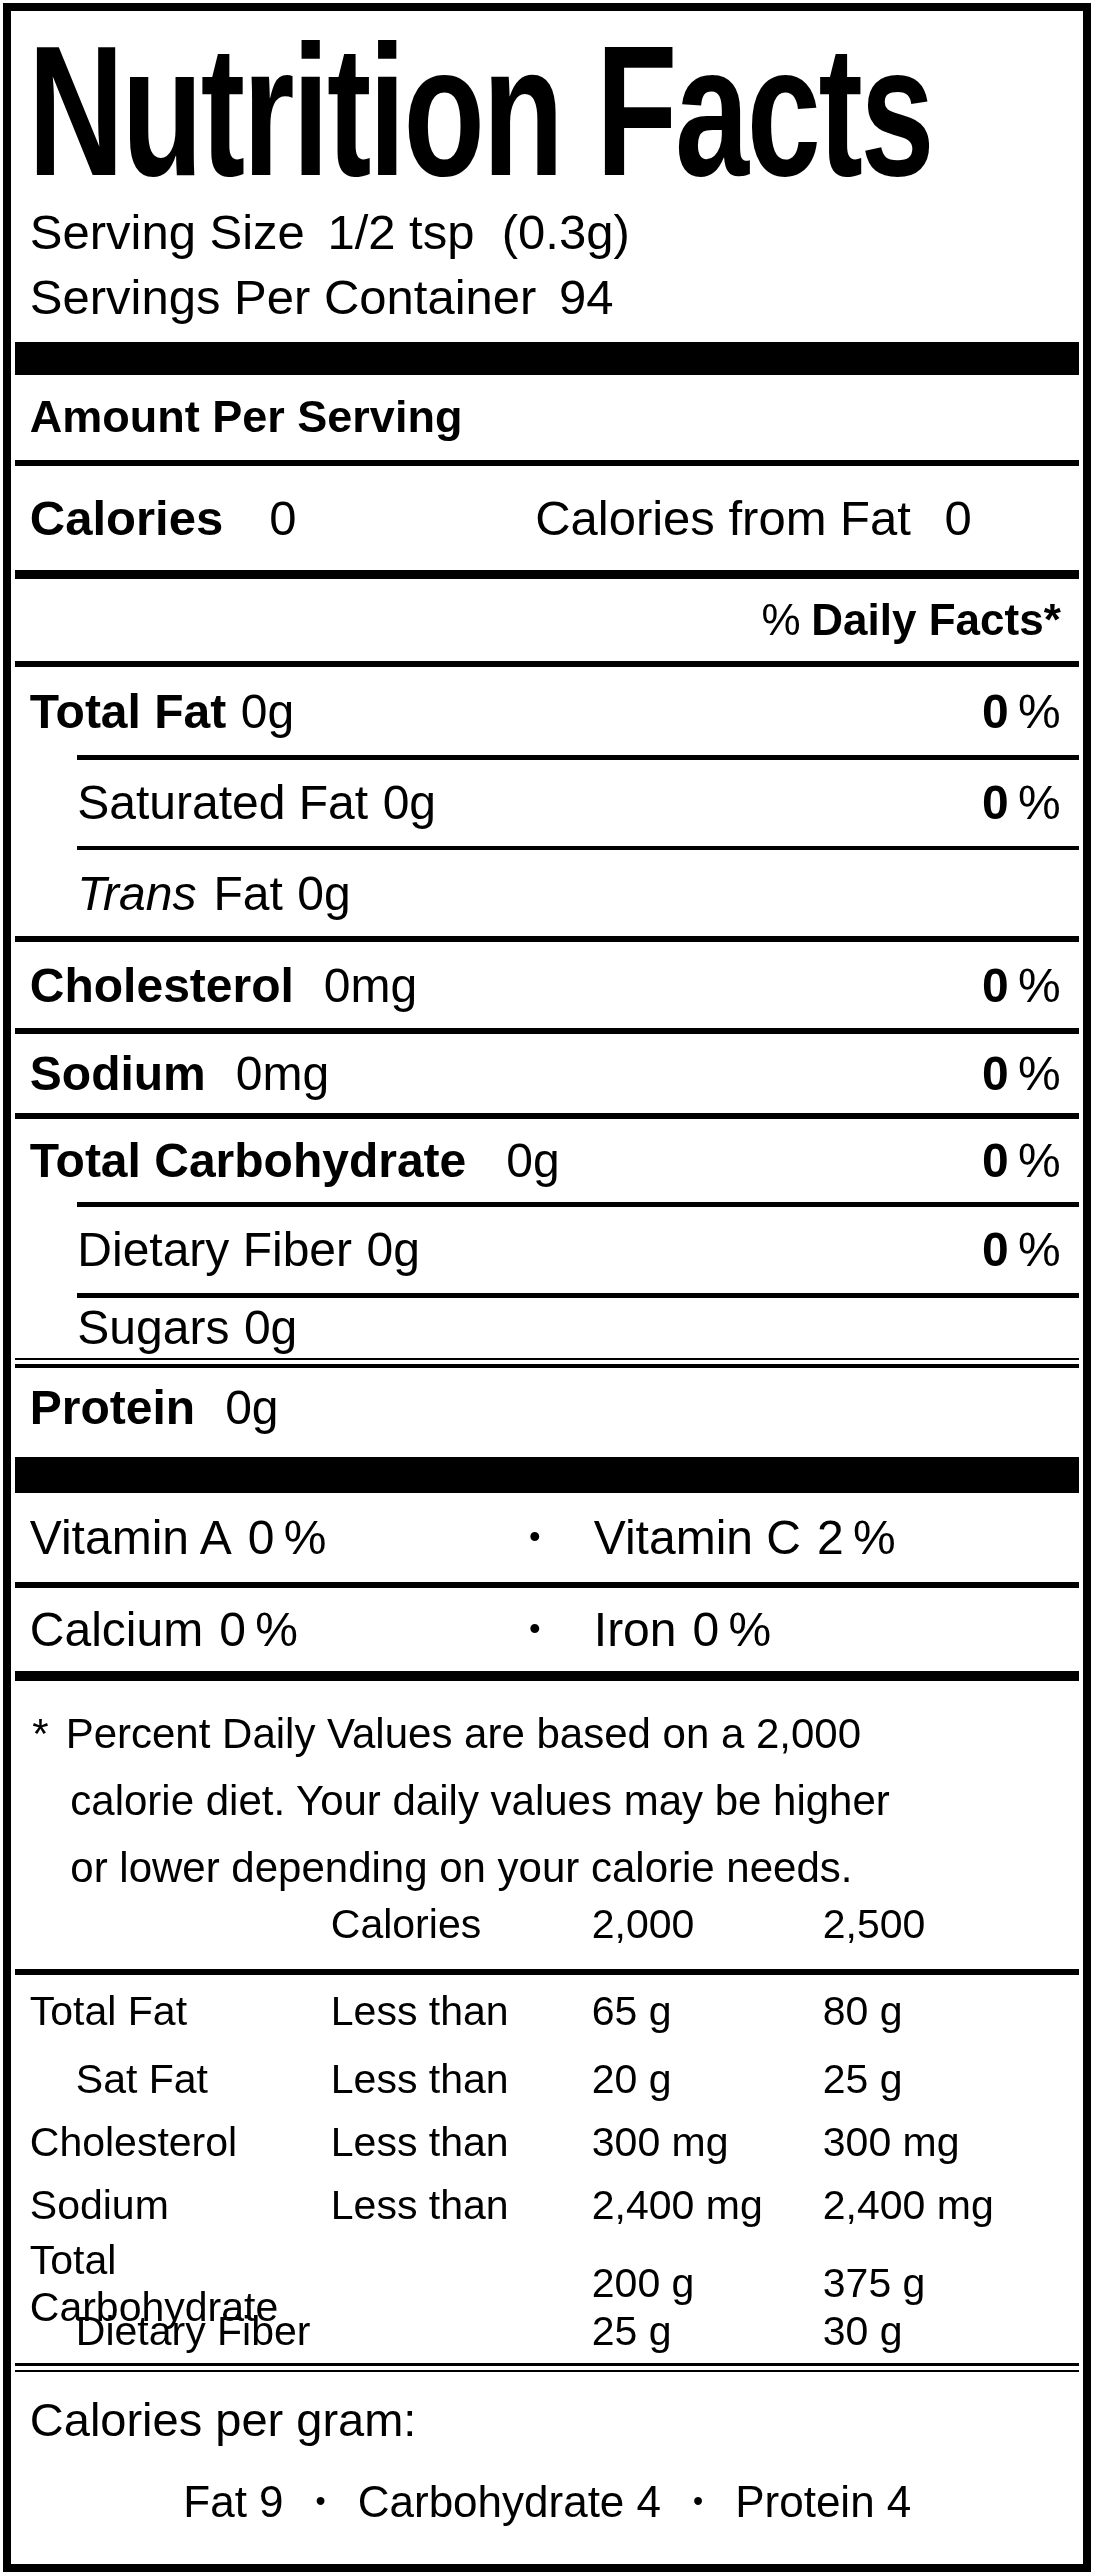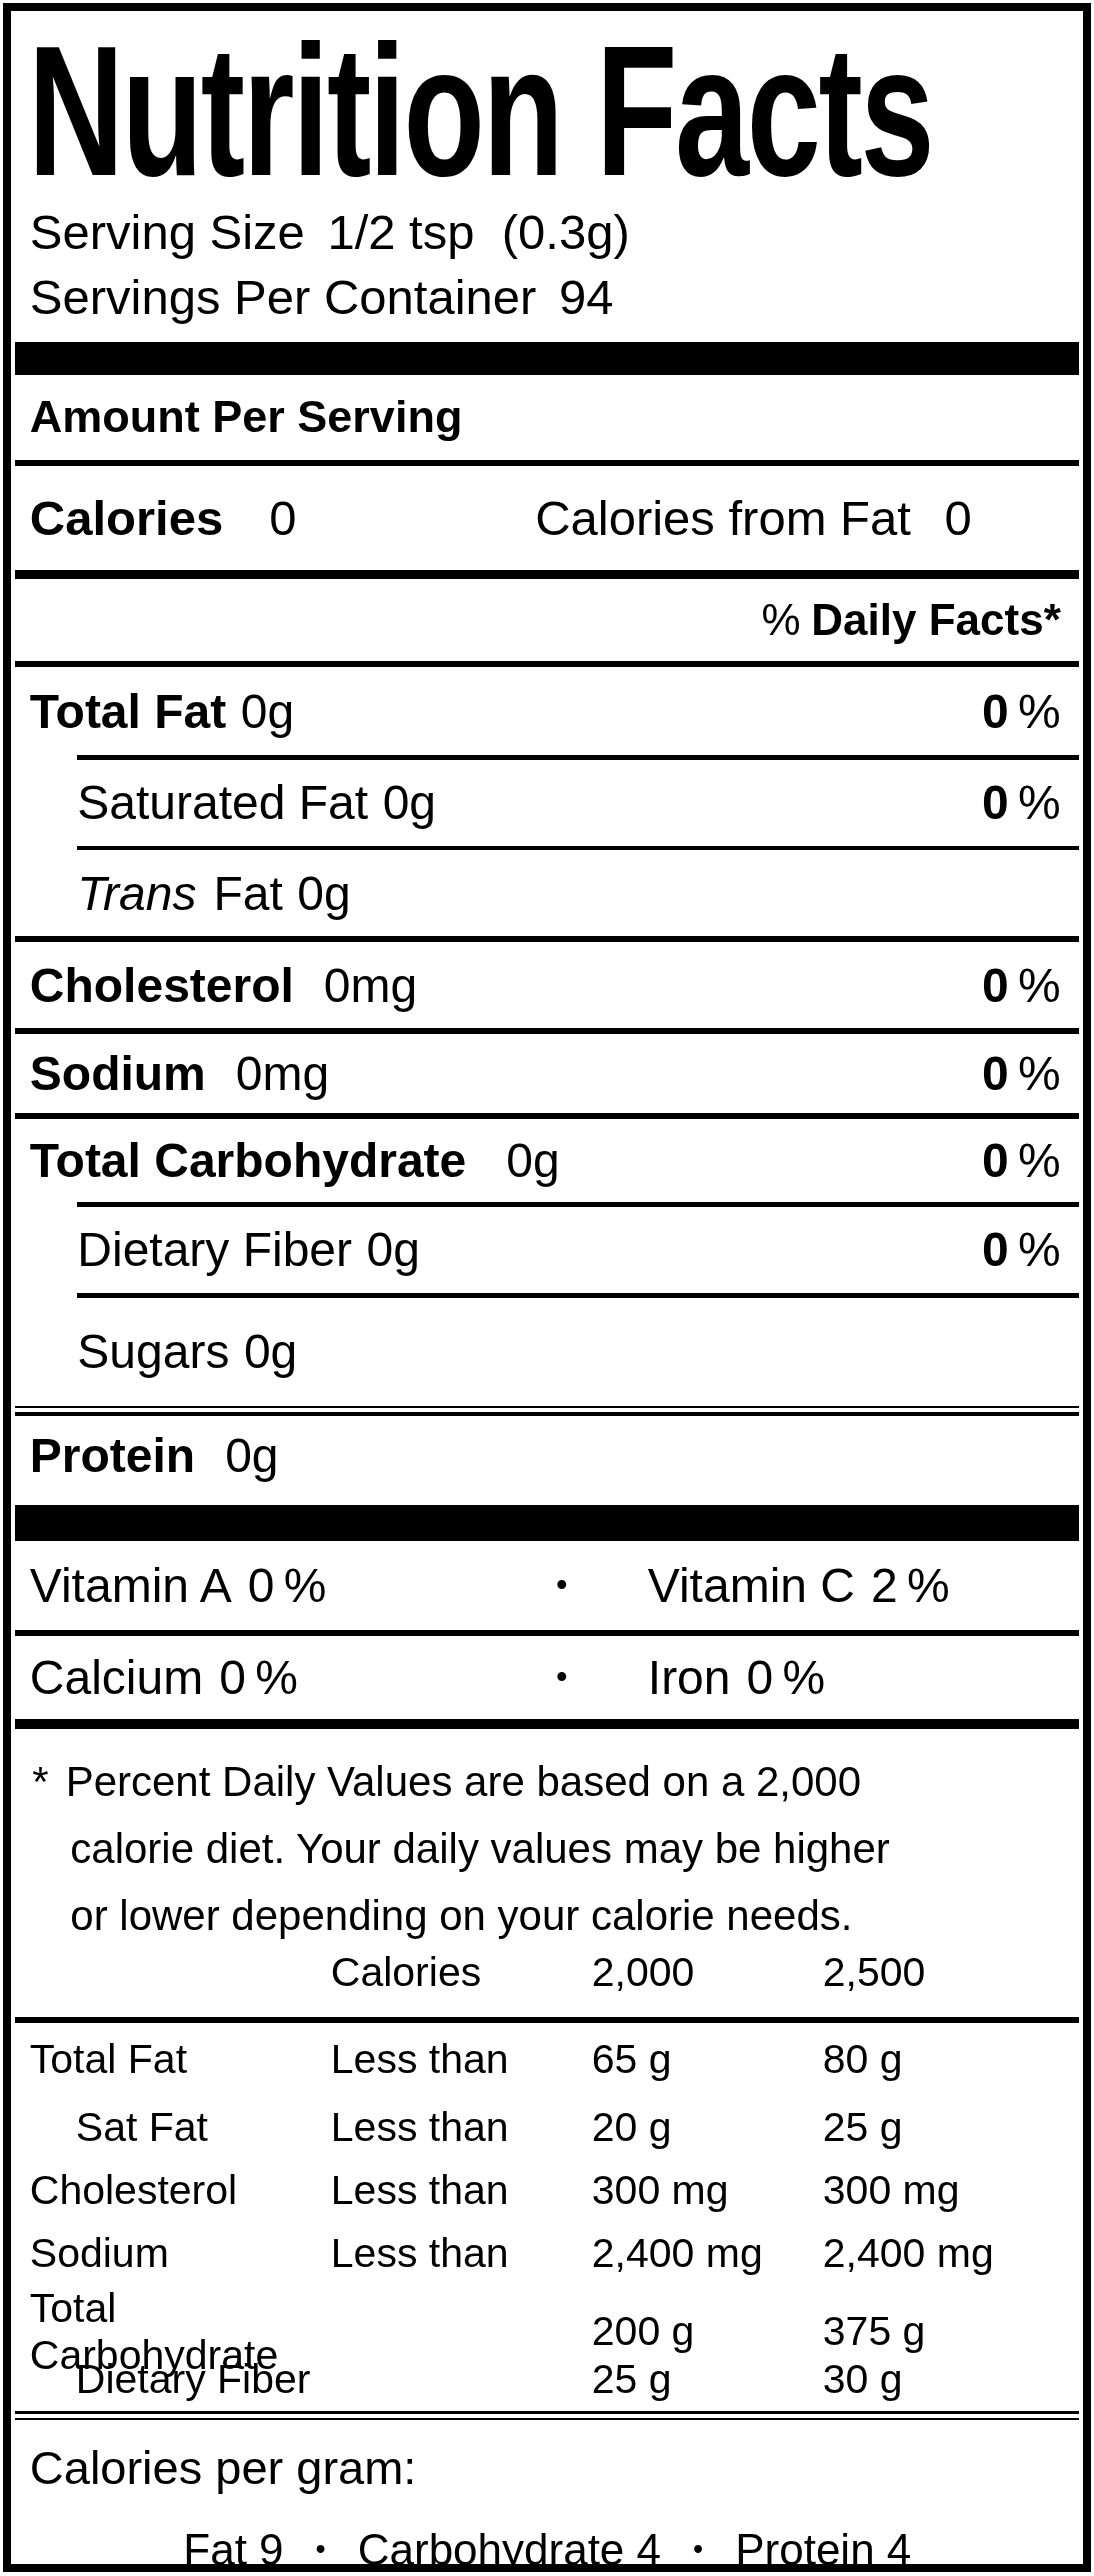--- a/index.html
+++ b/index.html
@@ -42,21 +42,21 @@
   .n-row{font-size:48px;}
   .n-row b{font-weight:bold;}
   .sub{padding-left:66px;text-align:right;}
   .amt{margin-left:14.5px;}
   .amt.w45{margin-left:30px;}
   .amt.w60{margin-left:40px;}
   .gapw{margin-left:17px;}
   .dv-col{margin-left:auto;font-weight:bold;padding-right:4px;}
   .dv-col .pct{font-weight:normal;margin-left:9.3px;}
   .vit-row{display:grid;grid-template-columns:482px 46px 1fr;align-items:center;
-    font-size:48px;padding:0 18.5px;gap:27px;}
+    font-size:48px;padding:0 18.5px;}
   .vit-row .bullet{text-align:center;font-size:33px;}
   .vit-row .vr{padding-left:36px;}
   .vval{margin-left:16px;}
   .vpct{margin-left:9.3px;}
   .footnote{padding:18.5px 22.5px 0 59px;text-indent:-38px;font-size:42px;line-height:67px;}
   .footnote .ast{margin-right:17px;}
   .footnote .ft{white-space:pre-line;}
   .tbl-head,.tbl-row{display:grid;grid-template-columns:301px 261px 231px 1fr;
     align-items:center;padding:0 18.5px;font-size:41px;}
   .tbl-head{height:48px;}
@@ -148,21 +148,21 @@
   </div>
   <div class="rule r7 ind"></div>
 
   <div class="line n-row sub" style="height:86px">
     <span>Dietary Fiber</span>
     <span class="amt">0g</span>
     <span class="dv-col"><b>0</b><span class="pct">%</span></span>
   </div>
   <div class="rule r7 ind"></div>
 
-  <div class="line n-row sub" style="height:108px">
+  <div class="line n-row sub" style="height:60px">
     <span>Sugars</span>
     <span class="amt">0g</span>
   </div>
   <div class="dbl">
       <div class="a"></div>
       <div class="g"></div>
       <div class="b"></div>
     </div>
 
   <div class="line n-row" style="height:79px">

